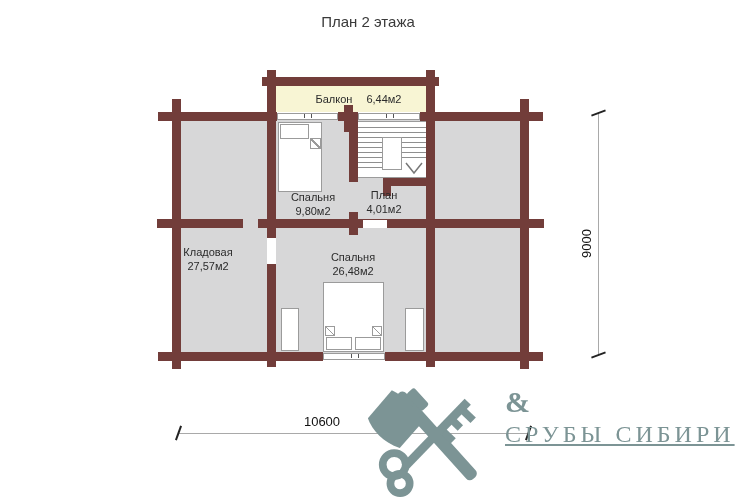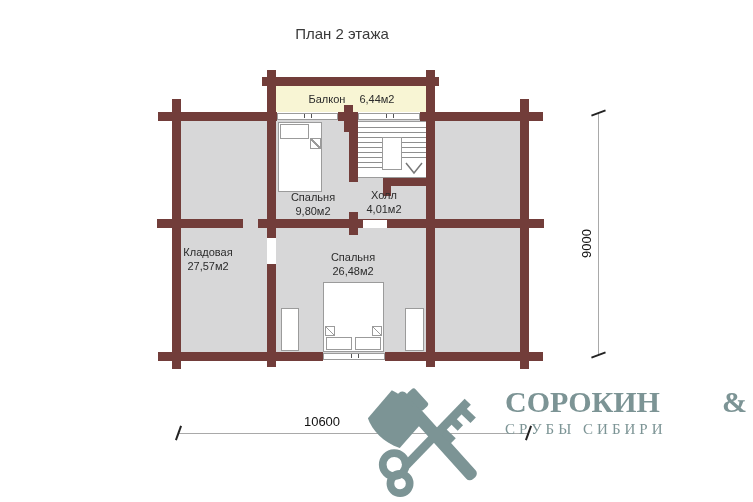--- a/index.html
+++ b/index.html
@@ -16,28 +16,28 @@
         background-image:linear-gradient(45deg,transparent 44%,#9b9b9b 44%,#9b9b9b 56%,transparent 56%);}
   .lbl{position:absolute;font-size:11px;line-height:1.3;color:#2b2b2b;text-align:center;}
   .title{position:absolute;font-size:15px;color:#3a3a3a;text-align:center;}
   .tread{position:absolute;height:1px;background:#8f8f8f;}
   .dimline{position:absolute;background:#a9a9a9;}
   .tick{position:absolute;width:15px;height:2px;background:#222;}
   .dimtext{position:absolute;font-size:13px;color:#111;text-align:center;}
   .logo-text{position:absolute;color:var(--logo,#7c9495);font-family:"Liberation Serif",serif;}
   .logo-l1{display:flex;justify-content:space-between;font-weight:bold;font-size:30px;line-height:1.05;}
   .logo-l2{font-weight:bold;font-size:30px;letter-spacing:2px;line-height:1.1;}
-  .logo-l3{font-size:15px;letter-spacing:4px;margin-top:3px;}
+  .logo-l3{font-size:24px;letter-spacing:4px;margin-top:3px;text-decoration:underline;}
 </style>
 </head>
 <body>
 
 <div id="stage">
 
-  <div class="title" style="left:242px;top:13px;width:200px;margin-top:12px;">План 2 этажа</div>
+  <div class="title" style="left:268px;top:13px;width:200px;">План 2 этажа</div>
 
   <div>
 
     <div class="roombase" style="left:176px;top:116px;width:348px;height:240px;"></div>
 
     <div class="balcony-floor" style="left:276px;top:86px;width:150px;height:26px;"></div>
 
     <div class="furn" style="left:357px;top:121px;width:70px;height:57px;"></div>
     <div class="tread" style="left:358px;top:127px;width:68px;"></div>
     <div class="tread" style="left:358px;top:132px;width:68px;"></div>
@@ -107,30 +107,30 @@
     <div class="gap" style="left:267px;top:238px;width:9px;height:26px;"></div>
     <div class="gap" style="left:363px;top:220px;width:24px;height:8px;"></div>
 
     <div class="win" style="left:277px;top:113px;width:61px;height:7px;"></div>
     <div class="wtick" style="left:304px;top:114px;"></div>
     <div class="win" style="left:358px;top:113px;width:62px;height:7px;"></div>
     <div class="wtick" style="left:386px;top:114px;"></div>
     <div class="win" style="left:323px;top:353px;width:62px;height:7px;"></div>
     <div class="wtick" style="left:351px;top:354px;"></div>
 
-    <div class="lbl" style="left:279px;top:92px;width:145px;display:flex;justify-content:center;gap:14px;">
+    <div class="lbl" style="left:286px;top:92px;width:145px;display:flex;justify-content:center;gap:14px;">
       <span>Балкон</span>
       <span>6,44м2</span>
     </div>
     <div class="lbl" style="left:272px;top:190px;width:82px;">
       <div>Спальня</div>
       <div>9,80м2</div>
     </div>
     <div class="lbl" style="left:352px;top:188px;width:64px;">
-      <div>Холл</div>
+      <div>План</div>
       <div>4,01м2</div>
     </div>
     <div class="lbl" style="left:167px;top:245px;width:82px;">
       <div>Кладовая</div>
       <div>27,57м2</div>
     </div>
     <div class="lbl" style="left:312px;top:250px;width:82px;">
       <div>Спальня</div>
       <div>26,48м2</div>
     </div>
@@ -164,20 +164,19 @@
           <circle cx="106" cy="126" r="10" fill="none" stroke="#7c9495" stroke-width="8"></circle>
           <rect x="93" y="16" width="9" height="94"></rect>
           <rect x="101" y="22" width="14" height="8"></rect>
           <rect x="101" y="37" width="10" height="8"></rect>
           <rect x="101" y="52" width="14" height="8"></rect>
         </g>
       </g>
     </svg>
     <div class="logo-text" style="left:505px;top:386px;width:242px;">
       <div class="logo-l1">
-        <span>СОРОКИН</span>
         <span>&amp;</span>
       </div>
       <div class="logo-l3">СРУБЫ СИБИРИ</div>
     </div>
   </div>
 
 </div>
 
 </body></html>

